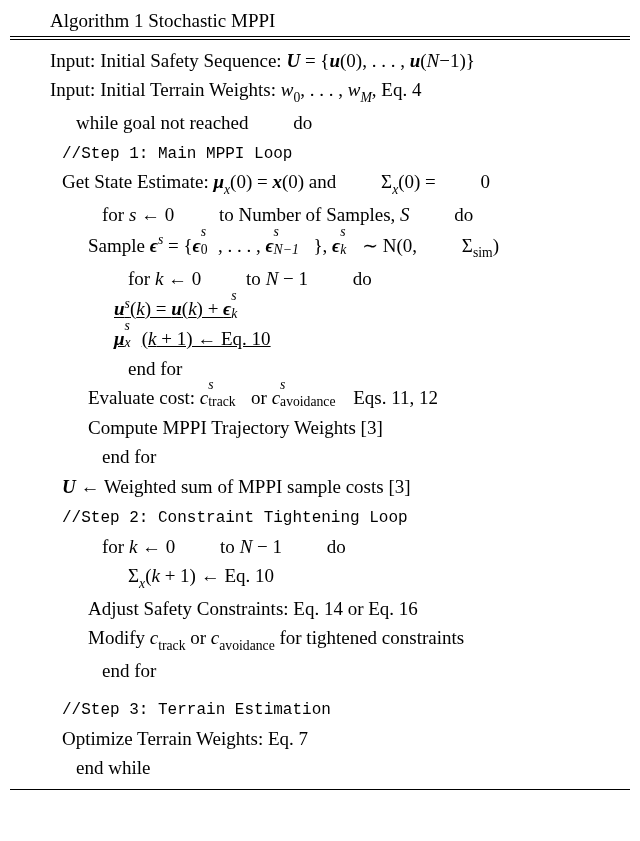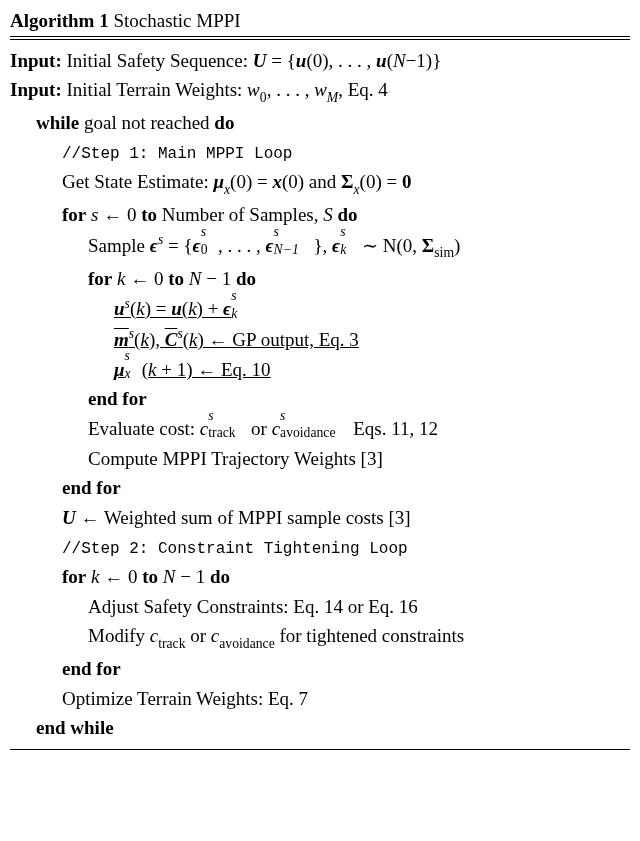--- a/index.html
+++ b/index.html
@@ -19,21 +19,21 @@
   .alg-title {
     padding: 2px 0 4px 0;
     border-bottom: 1px solid #000;
   }
   .alg-body {
     border-top: 1px solid #000;
     border-bottom: 1px solid #000;
     padding: 6px 0 6px 0;
     margin-top: 2px;
   }
-  .b { font-weight: bold; }
+  .b { font-weight: normal; margin-left: 40px; }
   .it { font-style: italic; }
   .bi { font-weight: bold; font-style: italic; }
   .tt { font-family: "Courier New", Courier, monospace; font-size: 16px; }
   .line { padding: 1px 0; white-space: nowrap; }
   .ind0 { padding-left: 0px; }
   .ind1 { padding-left: 26px; }
   .ind2 { padding-left: 52px; }
   .ind3 { padding-left: 78px; }
   .ind4 { padding-left: 104px; text-decoration: underline; }
   .sub { font-size: 0.72em; vertical-align: sub; position: relative; top: 0.05em; }
@@ -113,23 +113,20 @@
 
     <div class="line ind3">
       <span class="b">for</span>
       <span> </span><span class="it">k</span><span> ← 0 </span><span class="b">to</span><span> </span><span class="it">N</span><span> − 1 </span><span class="b">do</span>
     </div>
 
     <div class="line ind4">
       <span class="bi">u</span><span class="sup it">s</span><span>(</span><span class="it">k</span><span>) = </span><span class="bi">u</span><span>(</span><span class="it">k</span><span>) + </span><span class="bi">ϵ</span><span class="subsup"><span class="ss-sup it">s</span><span class="ss-sub it">k</span></span>
     </div>
 
-    <div class="line ind4">
-      <span class="bi ol">m</span><span class="sup it">s</span><span>(</span><span class="it">k</span><span>)</span><span>, </span><span class="bi ol">C</span><span class="sup it">s</span><span>(</span><span class="it">k</span><span>) ← GP output, Eq. 3</span>
-    </div>
 
     <div class="line ind4">
       <span class="bi">μ</span><span class="subsup"><span class="ss-sup it">s</span><span class="ss-sub it">x</span></span><span>(</span><span class="it">k</span><span> + 1) ← Eq. 10</span>
     </div>
 
     <div class="line ind3">
       <span class="b">end for</span>
     </div>
 
     <div class="line ind3">
@@ -150,33 +147,39 @@
 
     <div class="line ind2">
       <span class="tt">//Step 2: Constraint Tightening Loop</span>
     </div>
 
     <div class="line ind2">
       <span class="b">for</span>
       <span> </span><span class="it">k</span><span> ← 0 </span><span class="b">to</span><span> </span><span class="it">N</span><span> − 1 </span><span class="b">do</span>
     </div>
 
+    <div class="line ind3">
+      <span class="b">Σ</span><span class="sub it">x</span><span>(</span><span class="it">k</span><span> + 1) ← Eq. 10</span>
+    </div>
 
     <div class="line ind3">
       <span>Adjust Safety Constraints: Eq. 14 or Eq. 16</span>
     </div>
 
     <div class="line ind3">
       <span>Modify </span><span class="it">c</span><span class="sub">track</span><span> or </span><span class="it">c</span><span class="sub">avoidance</span><span> for tightened constraints</span>
     </div>
 
     <div class="line ind2">
       <span class="b">end for</span>
     </div>
 
+    <div class="line ind2" style="margin-top:8px">
+      <span class="tt">//Step 3: Terrain Estimation</span>
+    </div>
 
     <div class="line ind2">
       <span>Optimize Terrain Weights: Eq. 7</span>
     </div>
 
     <div class="line ind1">
       <span class="b">end while</span>
     </div>
 
   </div>

